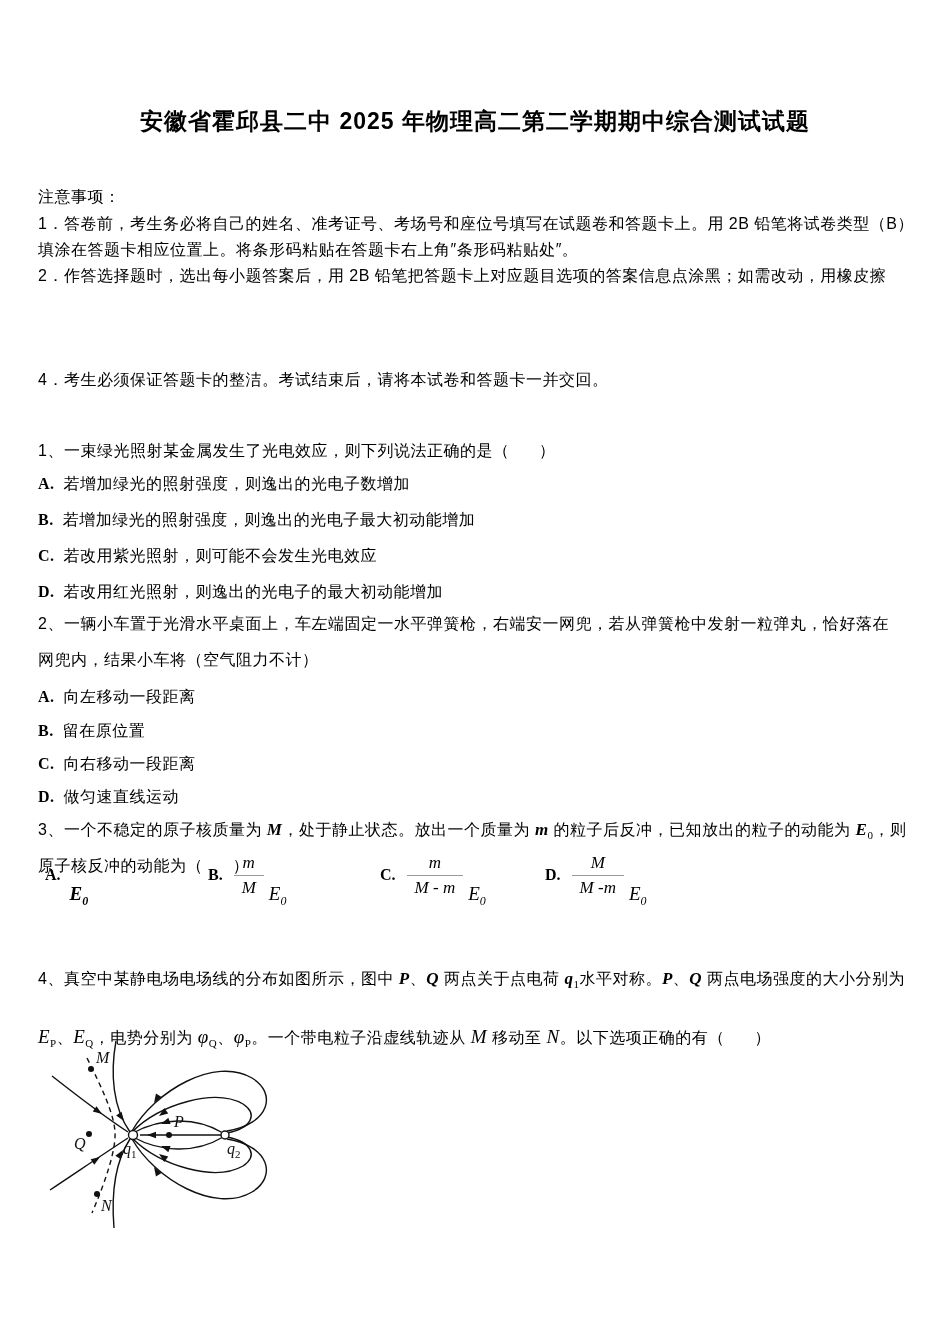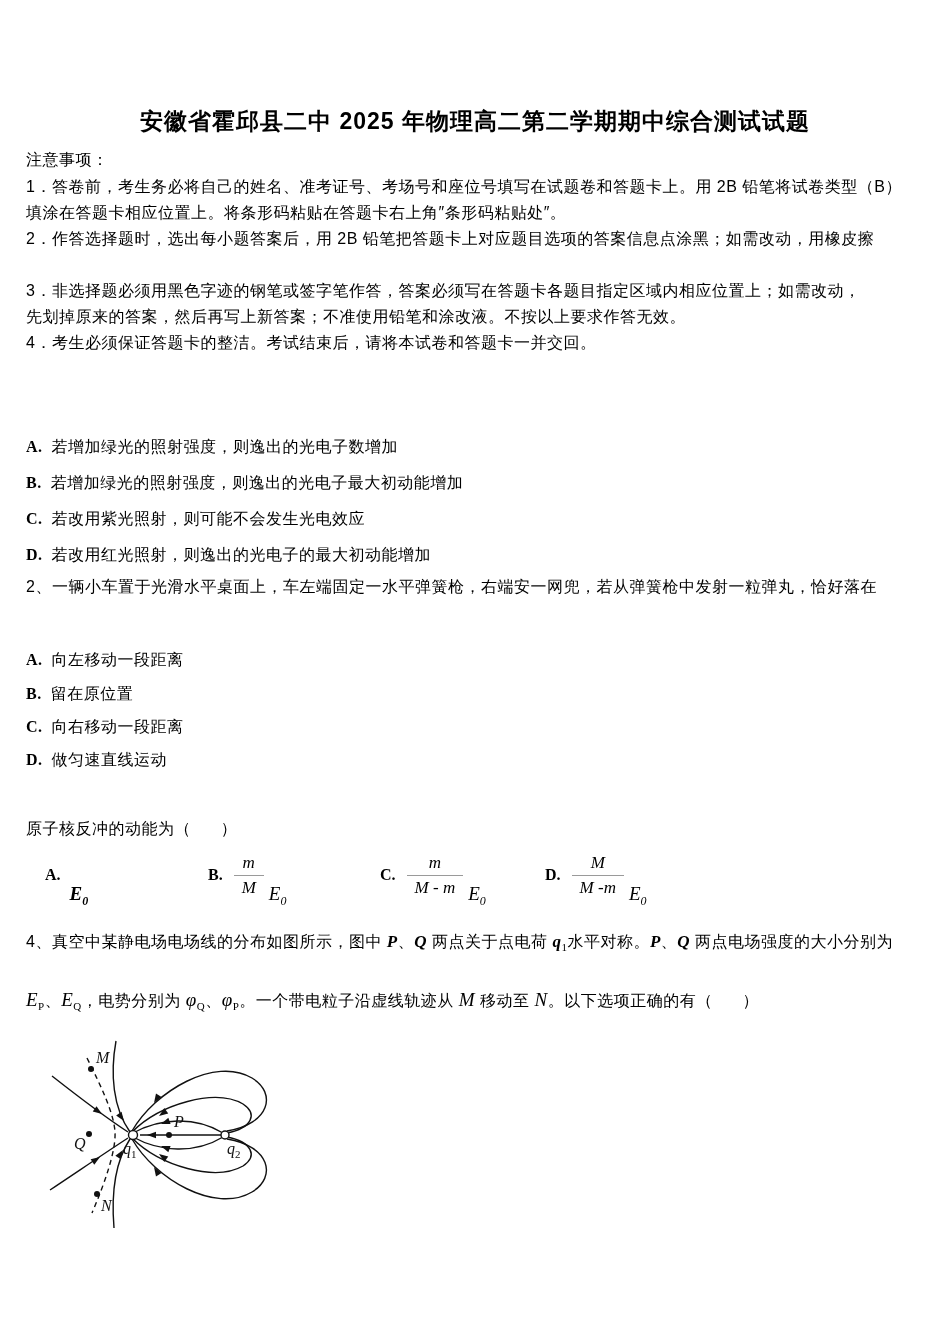--- a/index.html
+++ b/index.html
@@ -1,21 +1,21 @@
 <!DOCTYPE html>
 <html><head>
 <meta charset="utf-8">
 <style>
   html,body{margin:0;padding:0;background:#fff;}
   .page{position:relative;width:950px;height:1288px;background:#ffffff;
         font-family:"Liberation Sans","DejaVu Sans",sans-serif;color:#000;overflow:hidden;padding-left:30px;}
   .title{position:absolute;top:106px;left:0;width:950px;text-align:center;
          font-weight:bold;font-size:23px;letter-spacing:1px;white-space:pre;}
-  .line{position:absolute;left:26px;font-size:16px;line-height:20px;
-        letter-spacing:0.5px;white-space:pre;}
+  .line{position:absolute;left:38px;font-size:16px;line-height:20px;
+        letter-spacing:0.5px;white-space:pre;margin-top:37px;}
   .opt-label{font-family:"Liberation Serif","DejaVu Serif",serif;font-weight:bold;
              margin-right:9px;}
   .mv{font-family:"Liberation Serif","DejaVu Serif",serif;font-style:italic;
       font-weight:600;font-size:17px;}
   sub{font-size:11px;font-family:"Liberation Serif","DejaVu Serif",serif;}
   .bigvar .mv{font-size:19px;font-weight:normal;}
   .q3opt{position:absolute;display:flex;align-items:center;height:58px;
          font-size:16px;}
   .frac{display:inline-block;text-align:center;vertical-align:middle;
         font-family:"Liberation Serif","DejaVu Serif",serif;font-style:italic;
@@ -33,36 +33,37 @@
 <body>
 
 <div class="page">
 
   <div class="title">安徽省霍邱县二中 2025 年物理高二第二学期期中综合测试试题</div>
 
   <div class="line" style="top:150px">注意事项：</div>
   <div class="line" style="top:177px">1．答卷前，考生务必将自己的姓名、准考证号、考场号和座位号填写在试题卷和答题卡上。用 2B 铅笔将试卷类型（B）</div>
   <div class="line" style="top:203px">填涂在答题卡相应位置上。将条形码粘贴在答题卡右上角″条形码粘贴处″。</div>
   <div class="line" style="top:229px">2．作答选择题时，选出每小题答案后，用 2B 铅笔把答题卡上对应题目选项的答案信息点涂黑；如需改动，用橡皮擦</div>
-  <div class="line" style="top:281px">3．非选择题必须用黑色字迹的钢笔或签字笔作答，答案必须写在答题卡各题目指定区域内相应位置上；如需改动，</div>
-  <div class="line" style="top:307px">先划掉原来的答案，然后再写上新答案；不准使用铅笔和涂改液。不按以上要求作答无效。</div>
   <div class="line" style="top:333px">4．考生必须保证答题卡的整洁。考试结束后，请将本试卷和答题卡一并交回。</div>
 
 
+  <div class="line" style="top:404px">1、一束绿光照射某金属发生了光电效应，则下列说法正确的是（      ）</div>
   <div class="line" style="top:437px"><span class="opt-label">A.</span><span>若增加绿光的照射强度，则逸出的光电子数增加</span></div>
   <div class="line" style="top:473px"><span class="opt-label">B.</span><span>若增加绿光的照射强度，则逸出的光电子最大初动能增加</span></div>
   <div class="line" style="top:545px"><span class="opt-label">D.</span><span>若改用红光照射，则逸出的光电子的最大初动能增加</span></div>
   <div class="line" style="top:509px"><span class="opt-label">C.</span><span>若改用紫光照射，则可能不会发生光电效应</span></div>
 
   <div class="line" style="top:577px">2、一辆小车置于光滑水平桌面上，车左端固定一水平弹簧枪，右端安一网兜，若从弹簧枪中发射一粒弹丸，恰好落在</div>
+  <div class="line" style="top:613px">网兜内，结果小车将（空气阻力不计）</div>
   <div class="line" style="top:650px"><span class="opt-label">A.</span><span>向左移动一段距离</span></div>
   <div class="line" style="top:684px"><span class="opt-label">B.</span><span>留在原位置</span></div>
   <div class="line" style="top:717px"><span class="opt-label">C.</span><span>向右移动一段距离</span></div>
   <div class="line" style="top:750px"><span class="opt-label">D.</span><span>做匀速直线运动</span></div>
 
+  <div class="line" style="top:783px">3、一个不稳定的原子核质量为 <i class="mv">M</i>，处于静止状态。放出一个质量为 <i class="mv">m</i> 的粒子后反冲，已知放出的粒子的动能为 <i class="mv">E</i><sub>0</sub>，则</div>
   <div class="line" style="top:819px">原子核反冲的动能为（      ）</div>
 
   <div class="q3opt" style="left:45px;top:846px">
     <span class="opt-label">A.</span>
     <span class="e0 boldmath"><span>E</span><sub>0</sub></span>
   </div>
   <div class="q3opt" style="left:208px;top:846px">
     <span class="opt-label">B.</span>
     <span class="frac">
         <span class="fnum">m</span>

